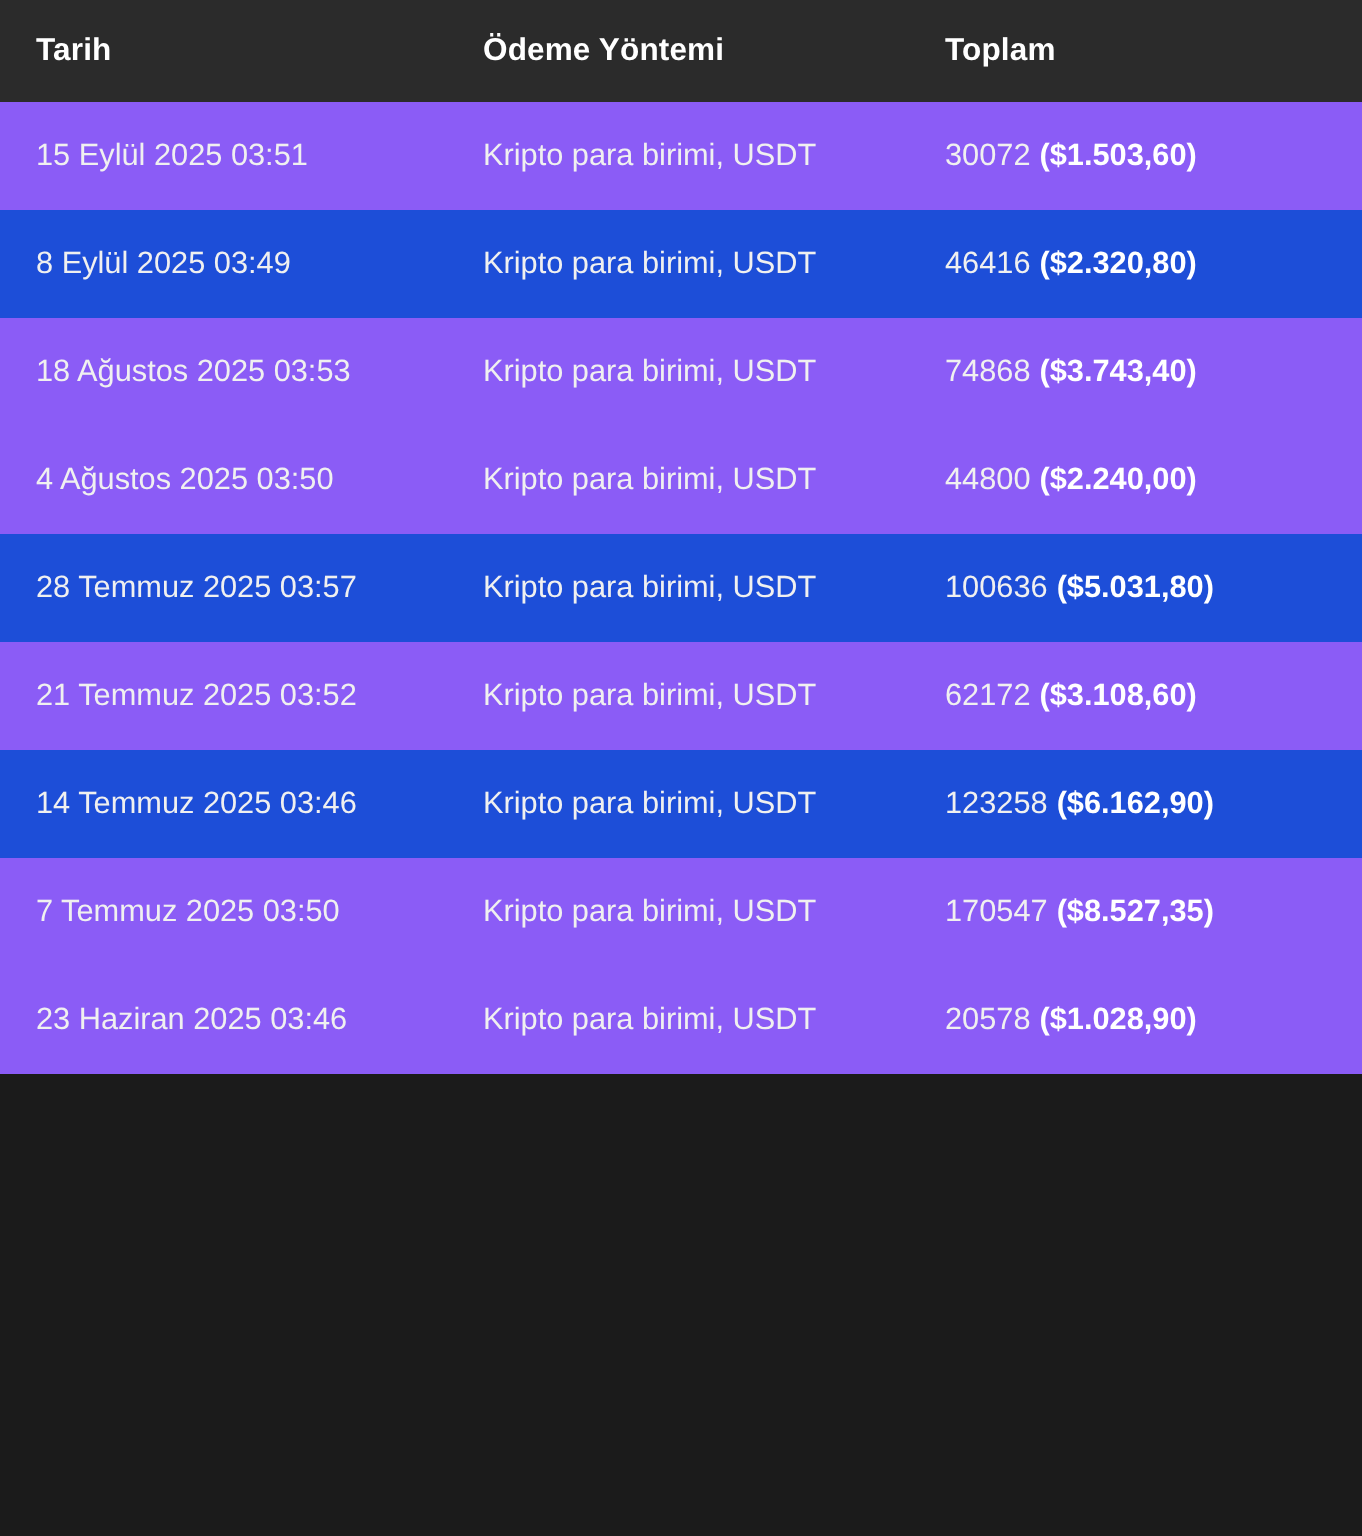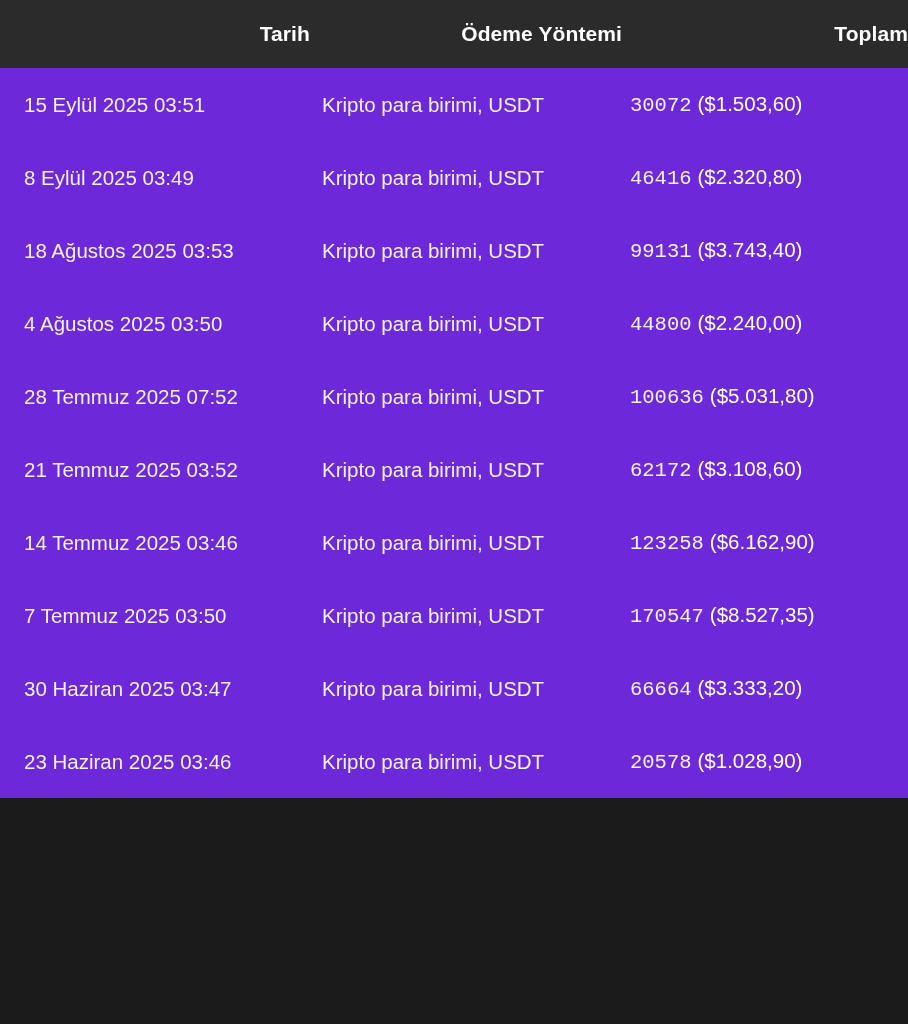--- a/index.html
+++ b/index.html
@@ -18,21 +18,21 @@
     width: 908px;
     border-collapse: collapse;
     table-layout: fixed;
   }
   .payouts-table col.col-date   { width: 310px; }
   .payouts-table col.col-method { width: 312px; }
   .payouts-table col.col-total  { width: 286px; }
 
   .payouts-table thead th {
     background: #2b2b2b;
-    text-align: right;
+    text-align: left;
     font-size: 21px;
     font-weight: bold;
     color: #ffffff;
     padding: 22px 0 22px 24px;
     letter-spacing: .1px;
     height: 38px;
     box-sizing: border-box;
   }
   .payouts-table thead th.th-method { padding-left: 12px; }
   .payouts-table thead th.th-total  { padding-left: 8px; }
@@ -44,26 +44,26 @@
     border: none;
     white-space: nowrap;
     overflow: hidden;
     text-overflow: ellipsis;
     height: 24px;
     box-sizing: border-box;
   }
   .payouts-table tbody td.td-method { padding-left: 12px; }
   .payouts-table tbody td.td-total  { padding-left: 8px; }
 
-  .payouts-table tbody tr.row-even td { background: #6d28d9; margin-left: 36px; }
-  .payouts-table tbody tr.row-odd  td { background: #6d28d9; }
+  .payouts-table tbody tr.row-even td { background: #8b5cf6; margin-left: 36px; }
+  .payouts-table tbody tr.row-odd  td { background: #1d4ed8; }
 
-  .amount-native { color: #f0f0f0; font-family: Liberation Mono, monospace; }
+  .amount-native { color: #f0f0f0; }
   .amount-usd {
-    font-weight: normal;
+    font-weight: bold;
     color: #ffffff;
     margin-left: 6px;
   }
 </style>
 </head>
 <body>
 
 <table class="payouts-table">
   <colgroup>
     <col class="col-date">
@@ -84,51 +84,46 @@
         <td class="td-total"><span class="amount-native">30072</span><span class="amount-usd">($1.503,60)</span></td>
       </tr>
       <tr class="row-odd">
         <td class="td-date">8 Eylül 2025 03:49</td>
         <td class="td-method">Kripto para birimi, USDT</td>
         <td class="td-total"><span class="amount-native">46416</span><span class="amount-usd">($2.320,80)</span></td>
       </tr>
       <tr class="row-even">
         <td class="td-date">18 Ağustos 2025 03:53</td>
         <td class="td-method">Kripto para birimi, USDT</td>
-        <td class="td-total"><span class="amount-native">99131</span><span class="amount-usd">($3.743,40)</span></td>
+        <td class="td-total"><span class="amount-native">74868</span><span class="amount-usd">($3.743,40)</span></td>
       </tr>
       <tr class="row-even">
         <td class="td-date">4 Ağustos 2025 03:50</td>
         <td class="td-method">Kripto para birimi, USDT</td>
         <td class="td-total"><span class="amount-native">44800</span><span class="amount-usd">($2.240,00)</span></td>
       </tr>
       <tr class="row-odd">
-        <td class="td-date">28 Temmuz 2025 07:52</td>
+        <td class="td-date">28 Temmuz 2025 03:57</td>
         <td class="td-method">Kripto para birimi, USDT</td>
         <td class="td-total"><span class="amount-native">100636</span><span class="amount-usd">($5.031,80)</span></td>
       </tr>
       <tr class="row-even">
         <td class="td-date">21 Temmuz 2025 03:52</td>
         <td class="td-method">Kripto para birimi, USDT</td>
         <td class="td-total"><span class="amount-native">62172</span><span class="amount-usd">($3.108,60)</span></td>
       </tr>
       <tr class="row-odd">
         <td class="td-date">14 Temmuz 2025 03:46</td>
         <td class="td-method">Kripto para birimi, USDT</td>
         <td class="td-total"><span class="amount-native">123258</span><span class="amount-usd">($6.162,90)</span></td>
       </tr>
       <tr class="row-even">
         <td class="td-date">7 Temmuz 2025 03:50</td>
         <td class="td-method">Kripto para birimi, USDT</td>
         <td class="td-total"><span class="amount-native">170547</span><span class="amount-usd">($8.527,35)</span></td>
       </tr>
-      <tr class="row-odd">
-        <td class="td-date">30 Haziran 2025 03:47</td>
-        <td class="td-method">Kripto para birimi, USDT</td>
-        <td class="td-total"><span class="amount-native">66664</span><span class="amount-usd">($3.333,20)</span></td>
-      </tr>
       <tr class="row-even">
         <td class="td-date">23 Haziran 2025 03:46</td>
         <td class="td-method">Kripto para birimi, USDT</td>
         <td class="td-total"><span class="amount-native">20578</span><span class="amount-usd">($1.028,90)</span></td>
       </tr>
     </tbody>
 </table>
 
 </body></html>

